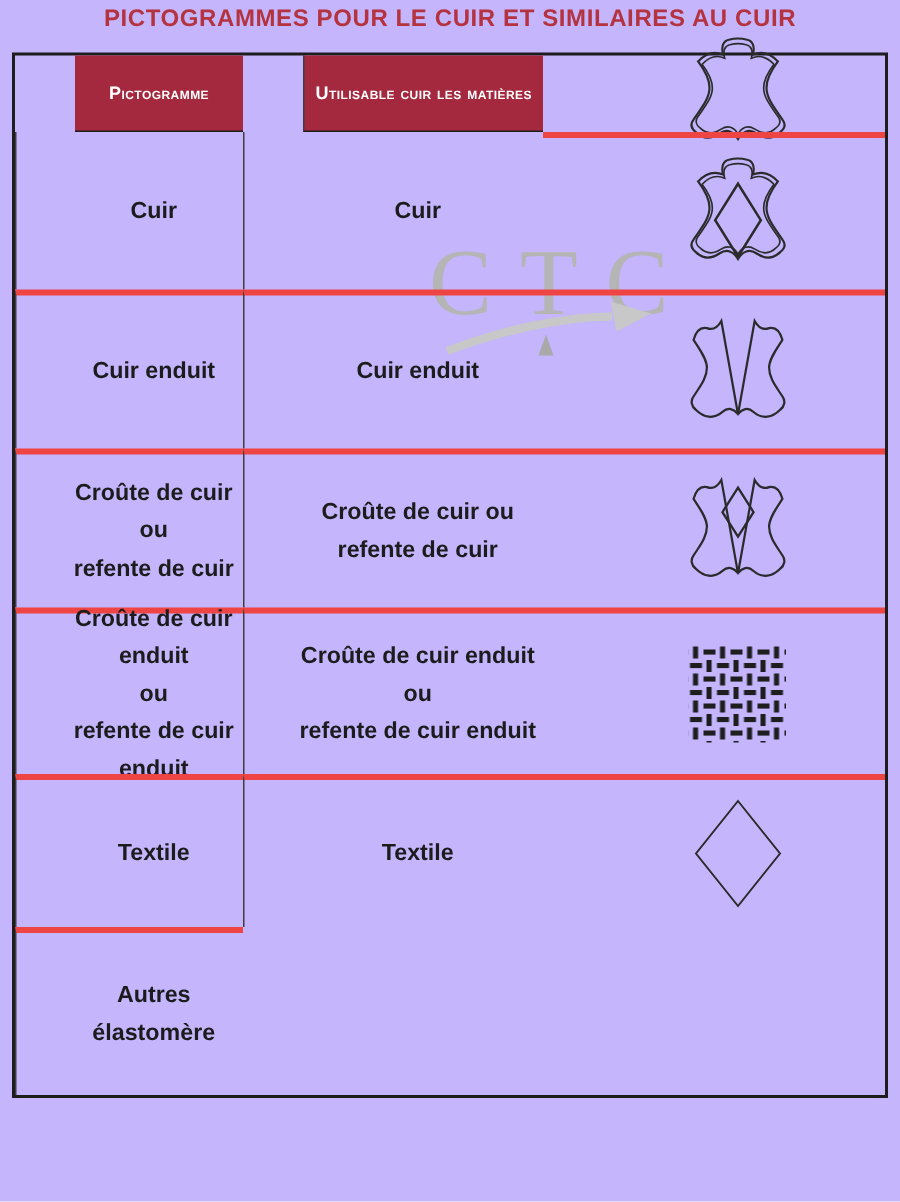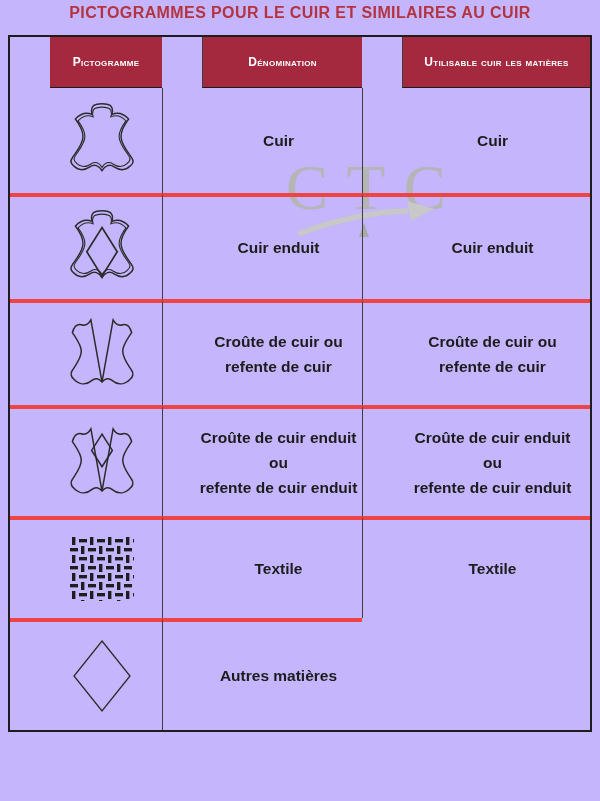--- a/index.html
+++ b/index.html
@@ -45,21 +45,20 @@
   <svg class="watermark" width="180" height="98" viewBox="0 0 180 98">
     <text x="6" y="59" font-family="Liberation Serif, serif" font-size="63" letter-spacing="2" fill="#b5b5b5">C T C</text>
     <path d="M18,84 C55,70 96,61 128,61" stroke="#c8c8c8" stroke-width="5.5" fill="none"></path>
     <polygon points="154,59 127,51 131,71" fill="#c8c8c8"></polygon>
     <polygon points="84,73 79,87 89,87" fill="#a9a9a9"></polygon>
   </svg>
 
   <div class="tbl">
 
     <div class="hcell c1">Pictogramme</div>
-    <div class="hcell c2">Dénomination</div>
     <div class="hcell c3">Utilisable cuir les matières</div>
 
     <div class="bcell c1">
       <svg width="76" height="90" viewBox="0 0 100 100">
         <path class="pict" stroke-width="1.9" d="M15,21 C22,13.5 30,12 37,15 C35,8 37,3 42,2 C47,0.6 53,0.6 58,2 C63,3 65,8 63,15 C70,12 78,13.5 85,21 C79,29 75,36 75,44 C75,54 83,63 89,72 C92,76 91,80 87,83 C80,90 72,88 66,84 C60,80 54,82 50,89 C46,82 40,80 34,84 C28,88 20,90 13,83 C9,80 8,76 11,72 C17,63 25,54 25,44 C25,36 21,29 15,21 Z"></path>
         <path class="pict" stroke-width="1.6" transform="translate(5,4.6) scale(0.9)" d="M15,21 C22,13.5 30,12 37,15 C35,8 37,3 42,2 C47,0.6 53,0.6 58,2 C63,3 65,8 63,15 C70,12 78,13.5 85,21 C79,29 75,36 75,44 C75,54 83,63 89,72 C92,76 91,80 87,83 C80,90 72,88 66,84 C60,80 54,82 50,89 C46,82 40,80 34,84 C28,88 20,90 13,83 C9,80 8,76 11,72 C17,63 25,54 25,44 C25,36 21,29 15,21 Z"></path>
       </svg>
     </div>
     <div class="bcell c2">
       <div class="txt">Cuir</div>
@@ -132,17 +131,17 @@
     <div class="bcell rb c3">
       <div class="txt">Textile</div>
     </div>
 
     <div class="bcell rb c1">
       <svg width="62" height="76" viewBox="0 0 62 76">
         <polygon class="pict" stroke-width="1.3" points="31,3 59,38 31,73 3,38"></polygon>
       </svg>
     </div>
     <div class="bcell rb c2">
-      <div class="txt">Autres matières</div>
+      <div class="txt">Autres élastomère</div>
     </div>
 
   </div>
 </div>
 
 </body></html>

